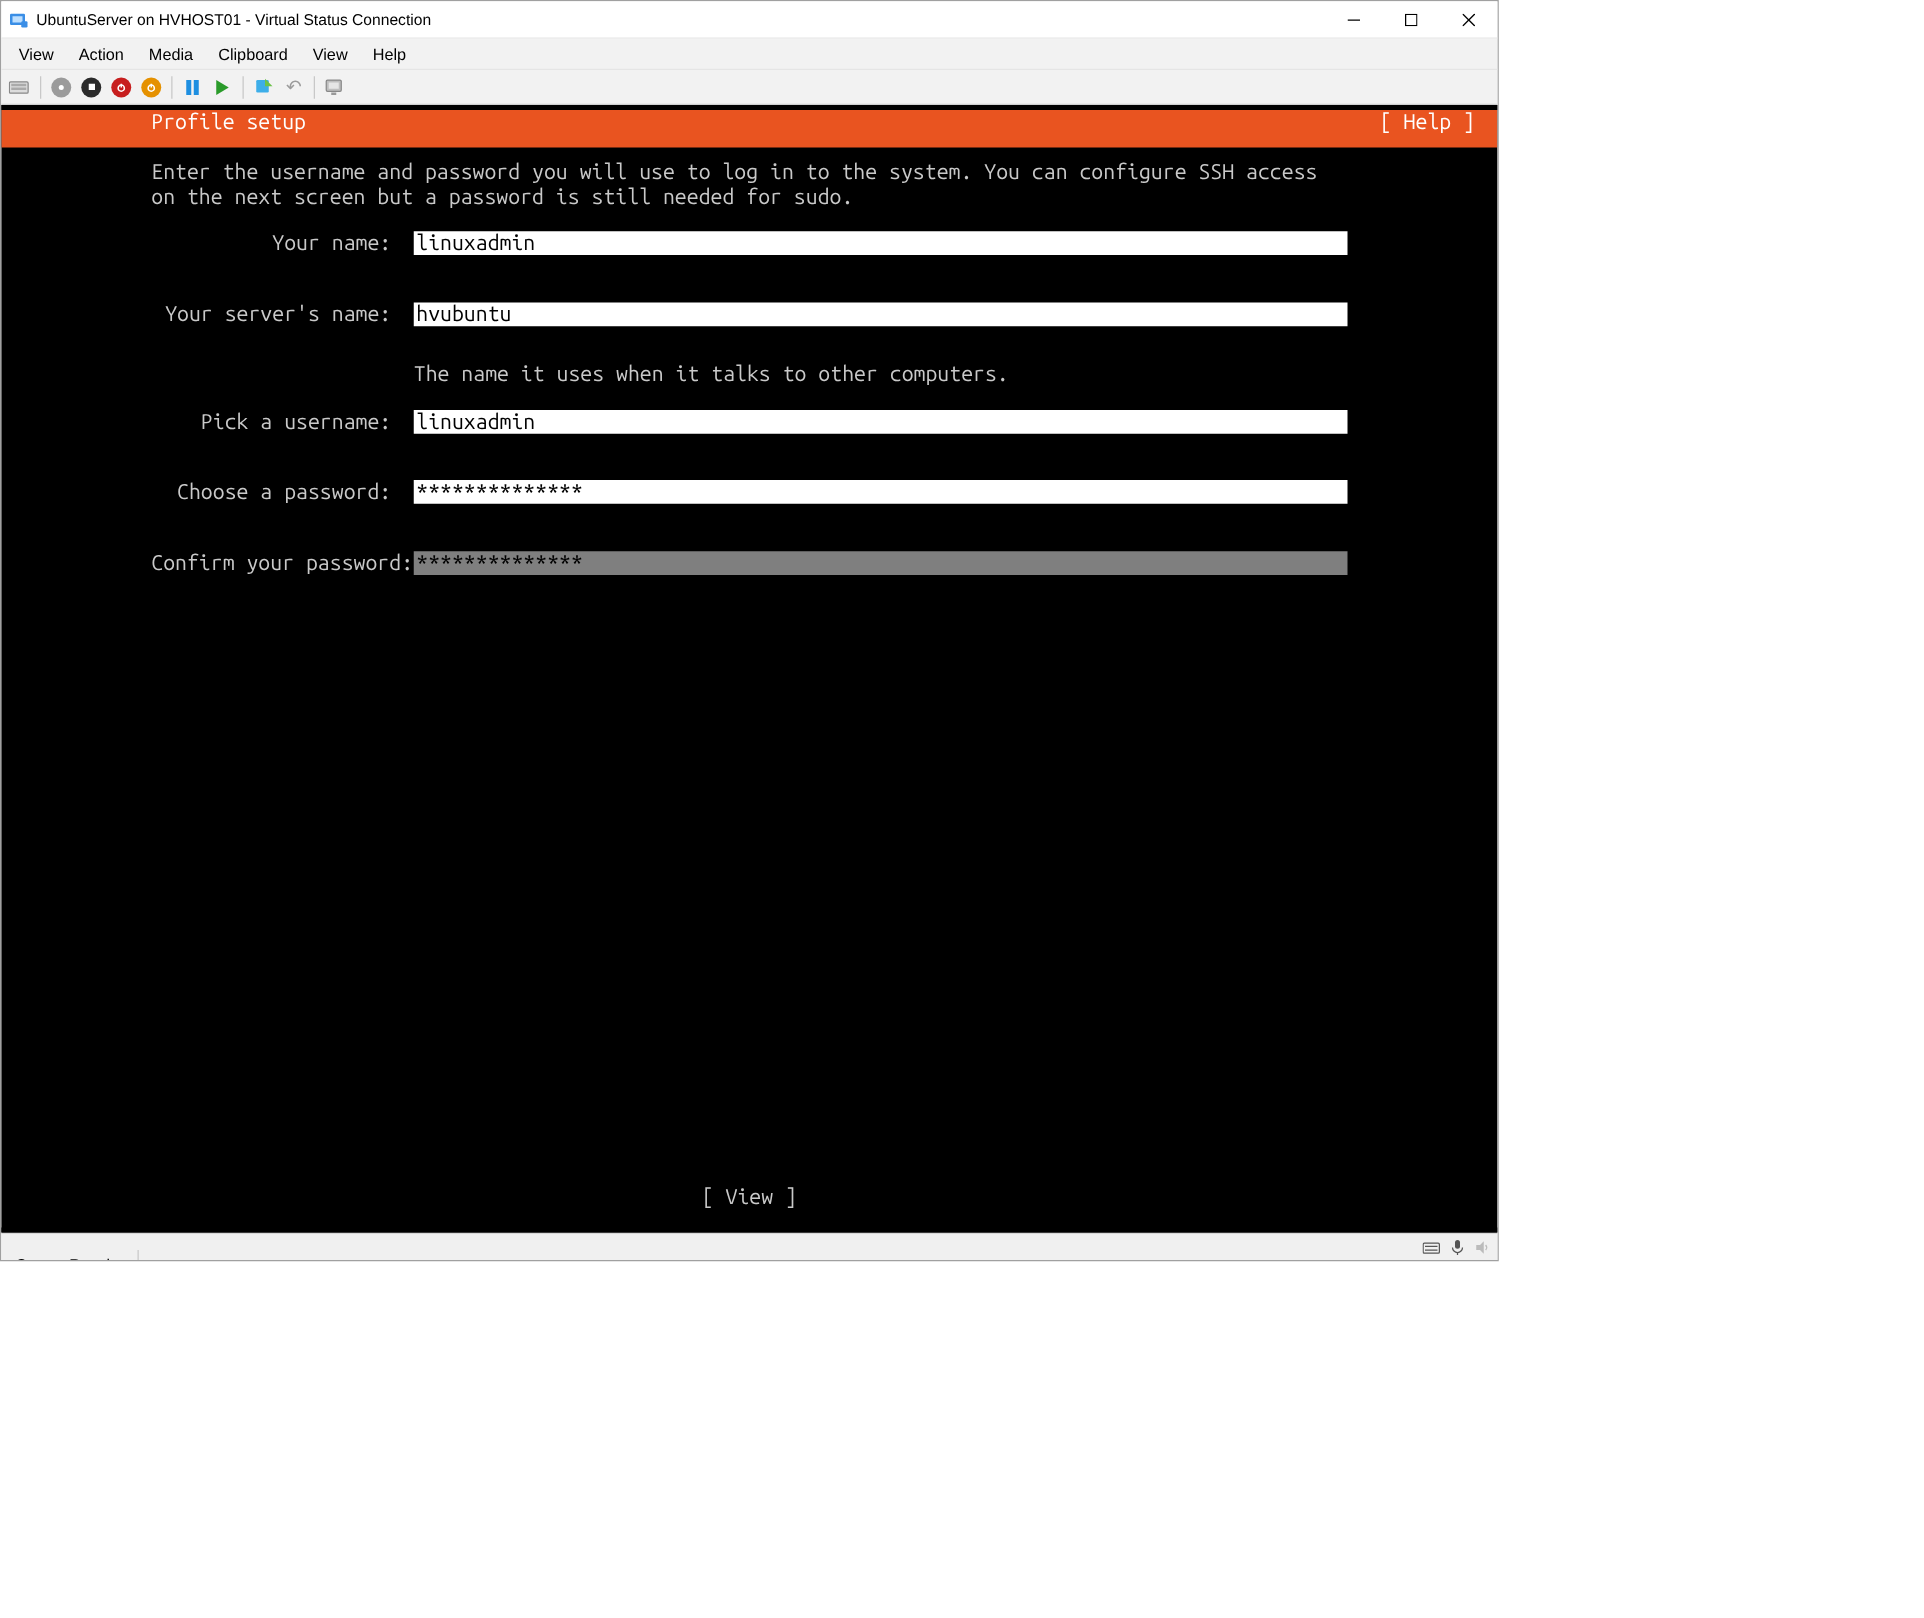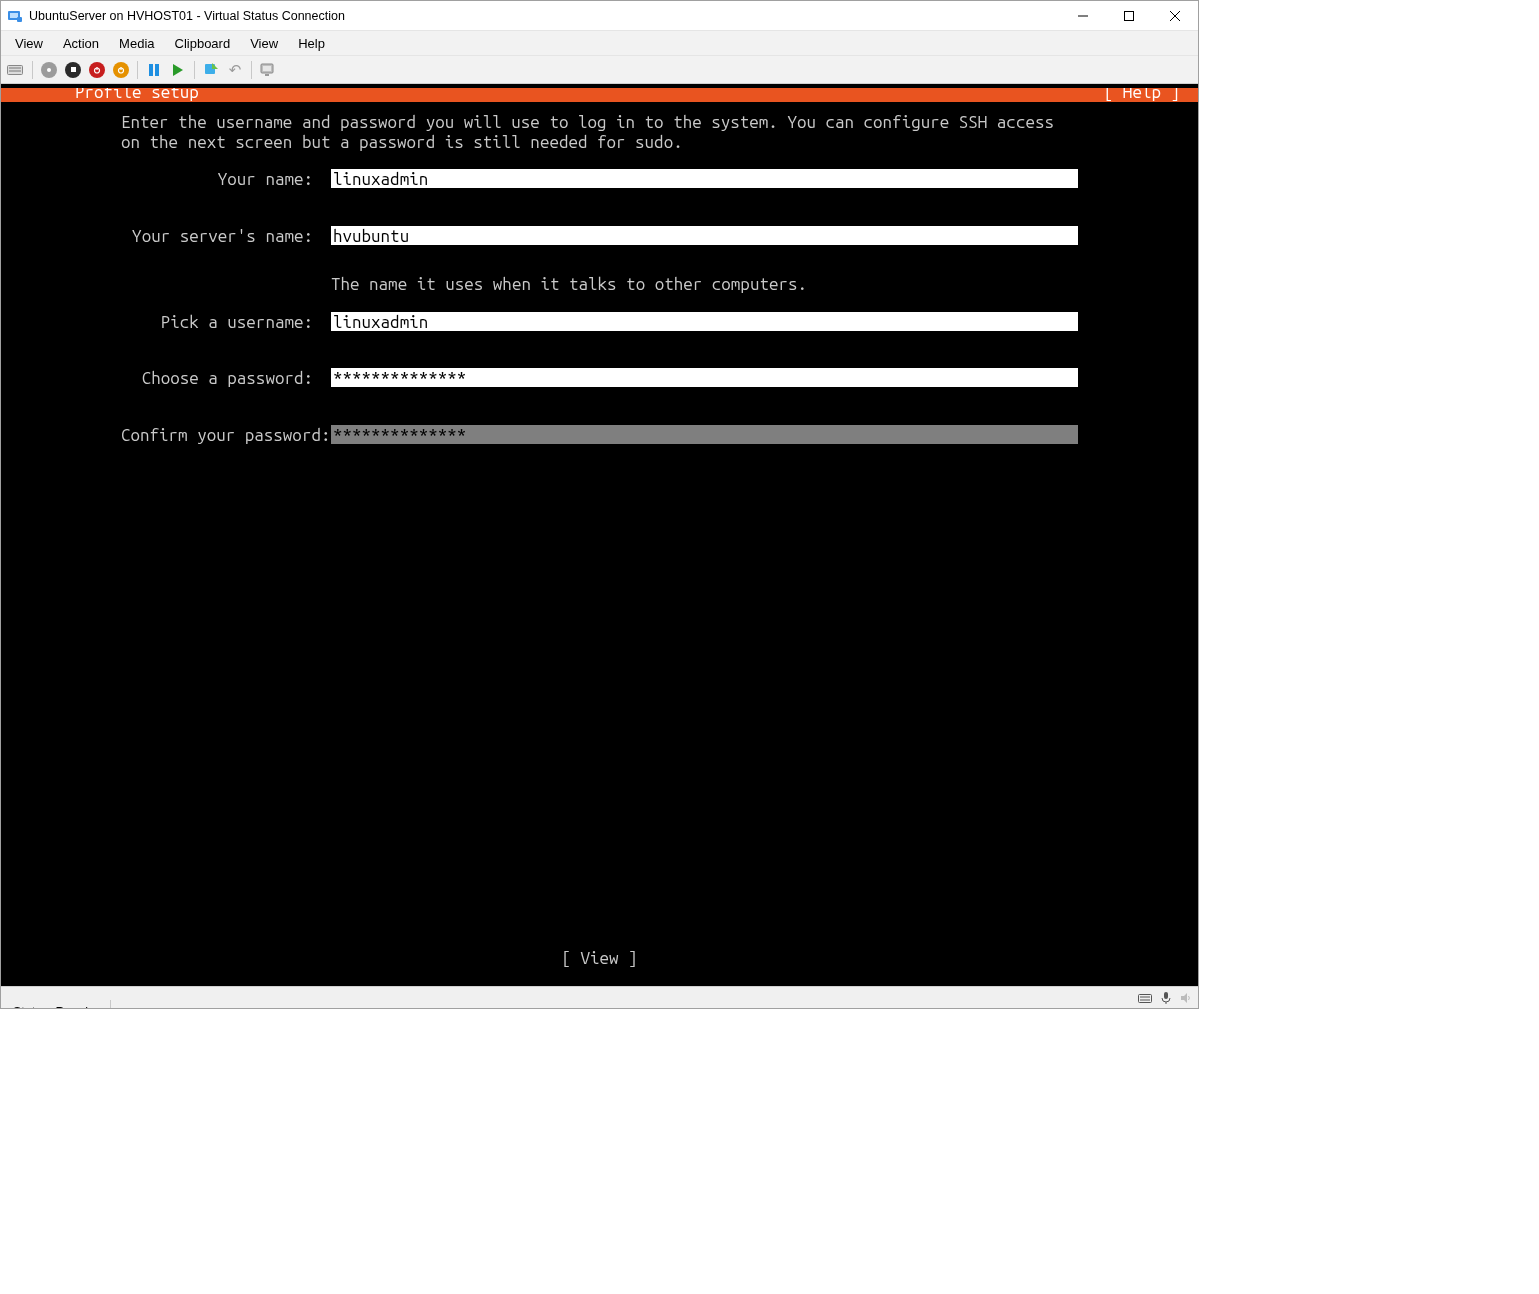--- a/index.html
+++ b/index.html
@@ -85,23 +85,23 @@
     font-family: "Ubuntu Mono","DejaVu Sans Mono","Courier New",monospace;
     font-size: 17px;
     line-height: 1.15;
     color:#c9c9c9;
     width:100%;height:100%;
     display:flex;flex-direction:column;
   }
   .installer-header{
     background:#e95420;
     color:#fff;
-    height:14px;
-    display:flex;align-items:flex-end;
-    padding: 0 18px 0 74px;
+    height:30px;
+    display:flex;align-items:flex-start;
+    padding: 0 18px 0 120px;
   }
   .installer-header .help { margin-left:auto; }
   .installer-body{
     flex:1;
     padding: 10px 120px 0 120px;
     color:#c9c9c9;
   }
   .installer-desc{ margin-bottom: 18px; white-space:pre-wrap; }
   .form-row{
     display:flex;

